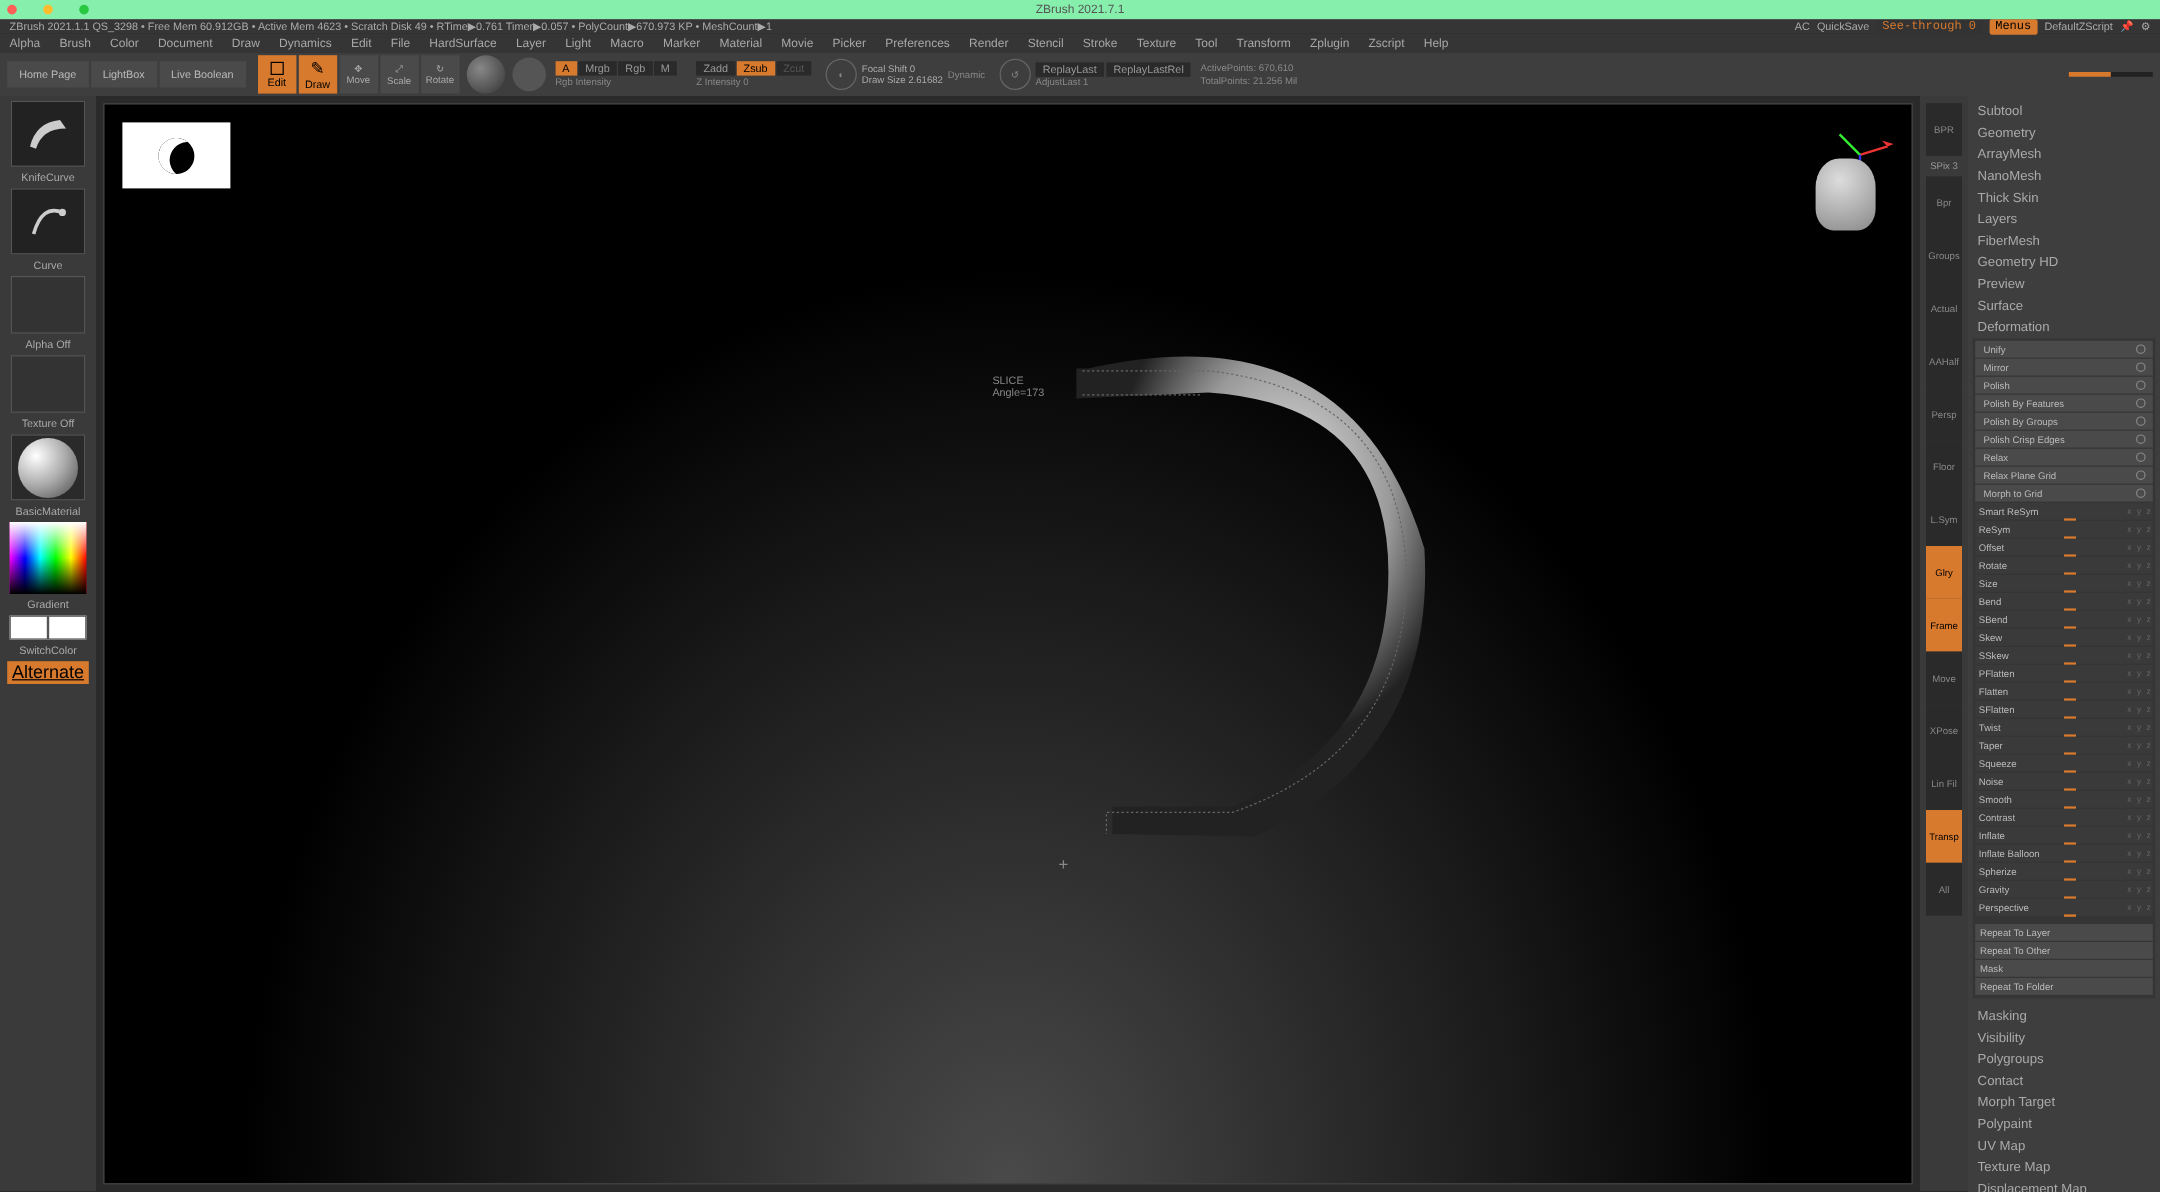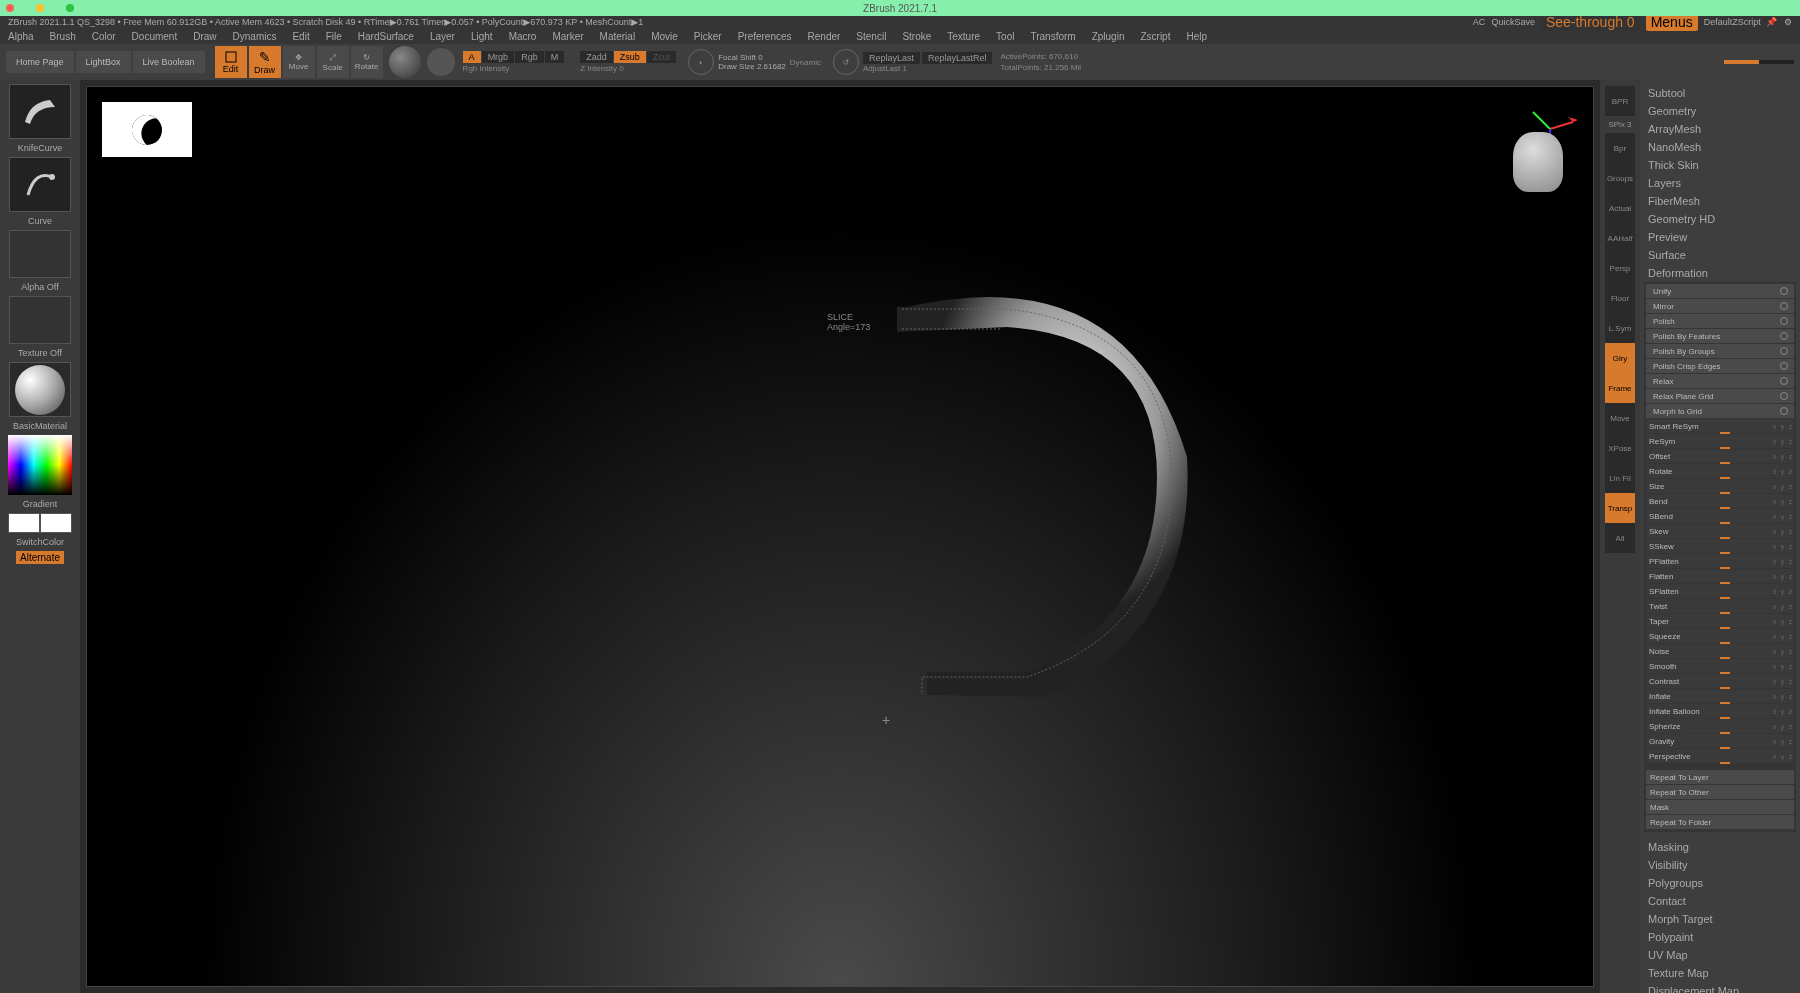--- a/index.html
+++ b/index.html
@@ -2,21 +2,21 @@
 <html><head>
 <meta charset="utf-8">
 <style>
 * { margin:0; padding:0; box-sizing:border-box; font-family:Arial,Helvetica,sans-serif; user-select:none; }
 body { background:#2a2a2a; width:1800px; height:993px; overflow:hidden; color:#b0b0b0; font-size:10px; }
 .win-chrome { height:16px; background:#86efac; display:flex; align-items:center; padding:0 6px; gap:22px; position:relative; }
 .mac-dot { width:8px; height:8px; border-radius:50%; }
 .title-center { position:absolute; left:50%; transform:translateX(-50%); color:#555; font-size:10px; }
 .info-bar { height:12px; background:#353535; display:flex; align-items:center; padding:0 8px; gap:8px; font-size:9px; color:#aaa; }
 .info-right { margin-left:auto; display:flex; gap:6px; align-items:center; }
-.orange-btn { background:#d87a2e; color:#000; padding:1px 5px; font-size:14px; border-radius:2px; }
+.orange-btn { background:#d87a2e; color:#000; padding:1px 5px; font-size:10px; border-radius:2px;font-family:Liberation Mono, monospace; }
 .menu-bar { height:16px; background:#353535; display:flex; align-items:center; padding:0 8px; gap:16px; font-size:10px; color:#a8a8a8; }
 .menu-item { cursor:pointer; }
 .toolbar { height:36px; background:#3e3e3e; display:flex; align-items:center; padding:0 6px; gap:2px; }
 .tb-btn { background:#4a4a4a; color:#bbb; padding:4px 10px; font-size:9px; height:22px; display:flex; align-items:center; cursor:pointer; }
 .tb-btn.orange { background:#d87a2e; color:#000; width:32px; height:32px; justify-content:center; flex-direction:column; }
 .tb-icon { width:32px; height:32px; background:#4a4a4a; display:flex; flex-direction:column; align-items:center; justify-content:center; font-size:8px; color:#aaa; cursor:pointer; }
 .tb-sphere { width:32px;height:32px;border-radius:50%;background:radial-gradient(circle at 35% 35%, #888,#333);margin:0 4px; }
 .mode-tags { display:flex; flex-direction:column; gap:1px; margin-left:6px; }
 .mode-tag { padding:1px 6px; font-size:9px; background:#2a2a2a; color:#999; }
 .mode-tag.on { background:#d87a2e; color:#000; }
@@ -27,31 +27,31 @@
 .circ-icon { width:26px;height:26px;border-radius:50%;border:1px solid #666;display:flex;align-items:center;justify-content:center;color:#888; }
 .main-area { display:flex; height:calc(100% - 80px); }
 .left-panel { width:80px; background:#3a3a3a; display:flex; flex-direction:column; align-items:center; padding:4px 0; gap:4px; }
 .brush-thumb { width:62px; height:55px; background:#222; display:flex; align-items:center; justify-content:center; border:1px solid #555; }
 .brush-label { font-size:9px; color:#aaa; text-align:center; }
 .mat-sphere { width:50px;height:50px;border-radius:50%;background:radial-gradient(circle at 30% 30%,#fff,#aaa,#444); }
 .color-picker { width:64px;height:60px;background:linear-gradient(to right,#f0f,#00f,#0ff,#0f0,#ff0,#f00); position:relative; }
 .color-picker::before { content:""; position:absolute; inset:0; background:linear-gradient(to bottom, rgba(255,255,255,1), rgba(255,255,255,0) 50%, rgba(0,0,0,0) 50%, rgba(0,0,0,1)); }
 .swatch-row { display:flex; }
 .swatch { width:32px;height:20px;background:#fff;border:1px solid #555; }
-.orange-small { background:#d87a2e; color:#000; padding:1px 4px; font-size:10px; }
+.orange-small { background:#d87a2e; color:#000; padding:1px 4px; font-size:15px;text-decoration:underline; }
 .viewport { flex:1; background:radial-gradient(ellipse at 50% 100%, #4a4a4a 0%, #1a1a1a 40%, #000 60%); position:relative; margin:6px; border:1px solid #444; }
 .vp-thumb { position:absolute; top:15px; left:15px; width:90px; height:55px; background:#fff; display:flex; align-items:center; justify-content:center; }
 .crescent { width:30px;height:30px;border-radius:50%;background:#000;box-shadow:inset -10px 0 0 #fff; transform:rotate(200deg);}
 .slice-label { position:absolute; top:225px; left:740px; font-size:9px; color:#888; }
 .nav-gizmo { position:absolute; top:15px; right:15px; width:55px; height:55px; }
 .mini-head { position:absolute; top:45px; right:30px; width:50px;height:60px;background:radial-gradient(circle at 40% 30%,#ddd,#888);border-radius:40% 40% 30% 30%; }
 .sphere-3d { position:absolute; top:190px; left:740px; width:380px;height:430px; }
 .crosshair { position:absolute; top:625px; left:795px; color:#888; font-size:14px; }
 .right-tools { width:40px; background:#3a3a3a; display:flex; flex-direction:column; align-items:center; padding:6px 0; gap:4px; }
-.rt-btn { width:30px;height:30px;background:#2a2a2a;display:flex;align-items:center;justify-content:center;font-size:8px;color:#888;flex-direction:column;cursor:pointer; }
+.rt-btn { width:30px;height:44px;background:#2a2a2a;display:flex;align-items:center;justify-content:center;font-size:8px;color:#888;flex-direction:column;cursor:pointer; }
 .rt-btn.orange { background:#d87a2e; color:#000; }
 .right-panel { width:160px; background:#3e3e3e; padding:4px; overflow-y:auto; }
 .rp-header { font-size:11px; color:#aaa; padding:3px 4px; cursor:pointer; }
 .defo-block { background:#353535; padding:2px; }
 .defo-row { display:flex; align-items:center; font-size:8px; color:#bbb; height:14px; position:relative; margin-bottom:1px; background:#3a3a3a; }
 .defo-row.btn { background:#4a4a4a; cursor:pointer; padding:2px 4px; }
 .defo-label { flex:1; padding-left:3px; }
 .defo-axes { display:flex; gap:1px; font-size:7px; }
 .defo-axes span { width:7px; text-align:center; color:#666; }
 .defo-circle { width:8px;height:8px;border-radius:50%;border:1px solid #888;margin-right:2px; }

